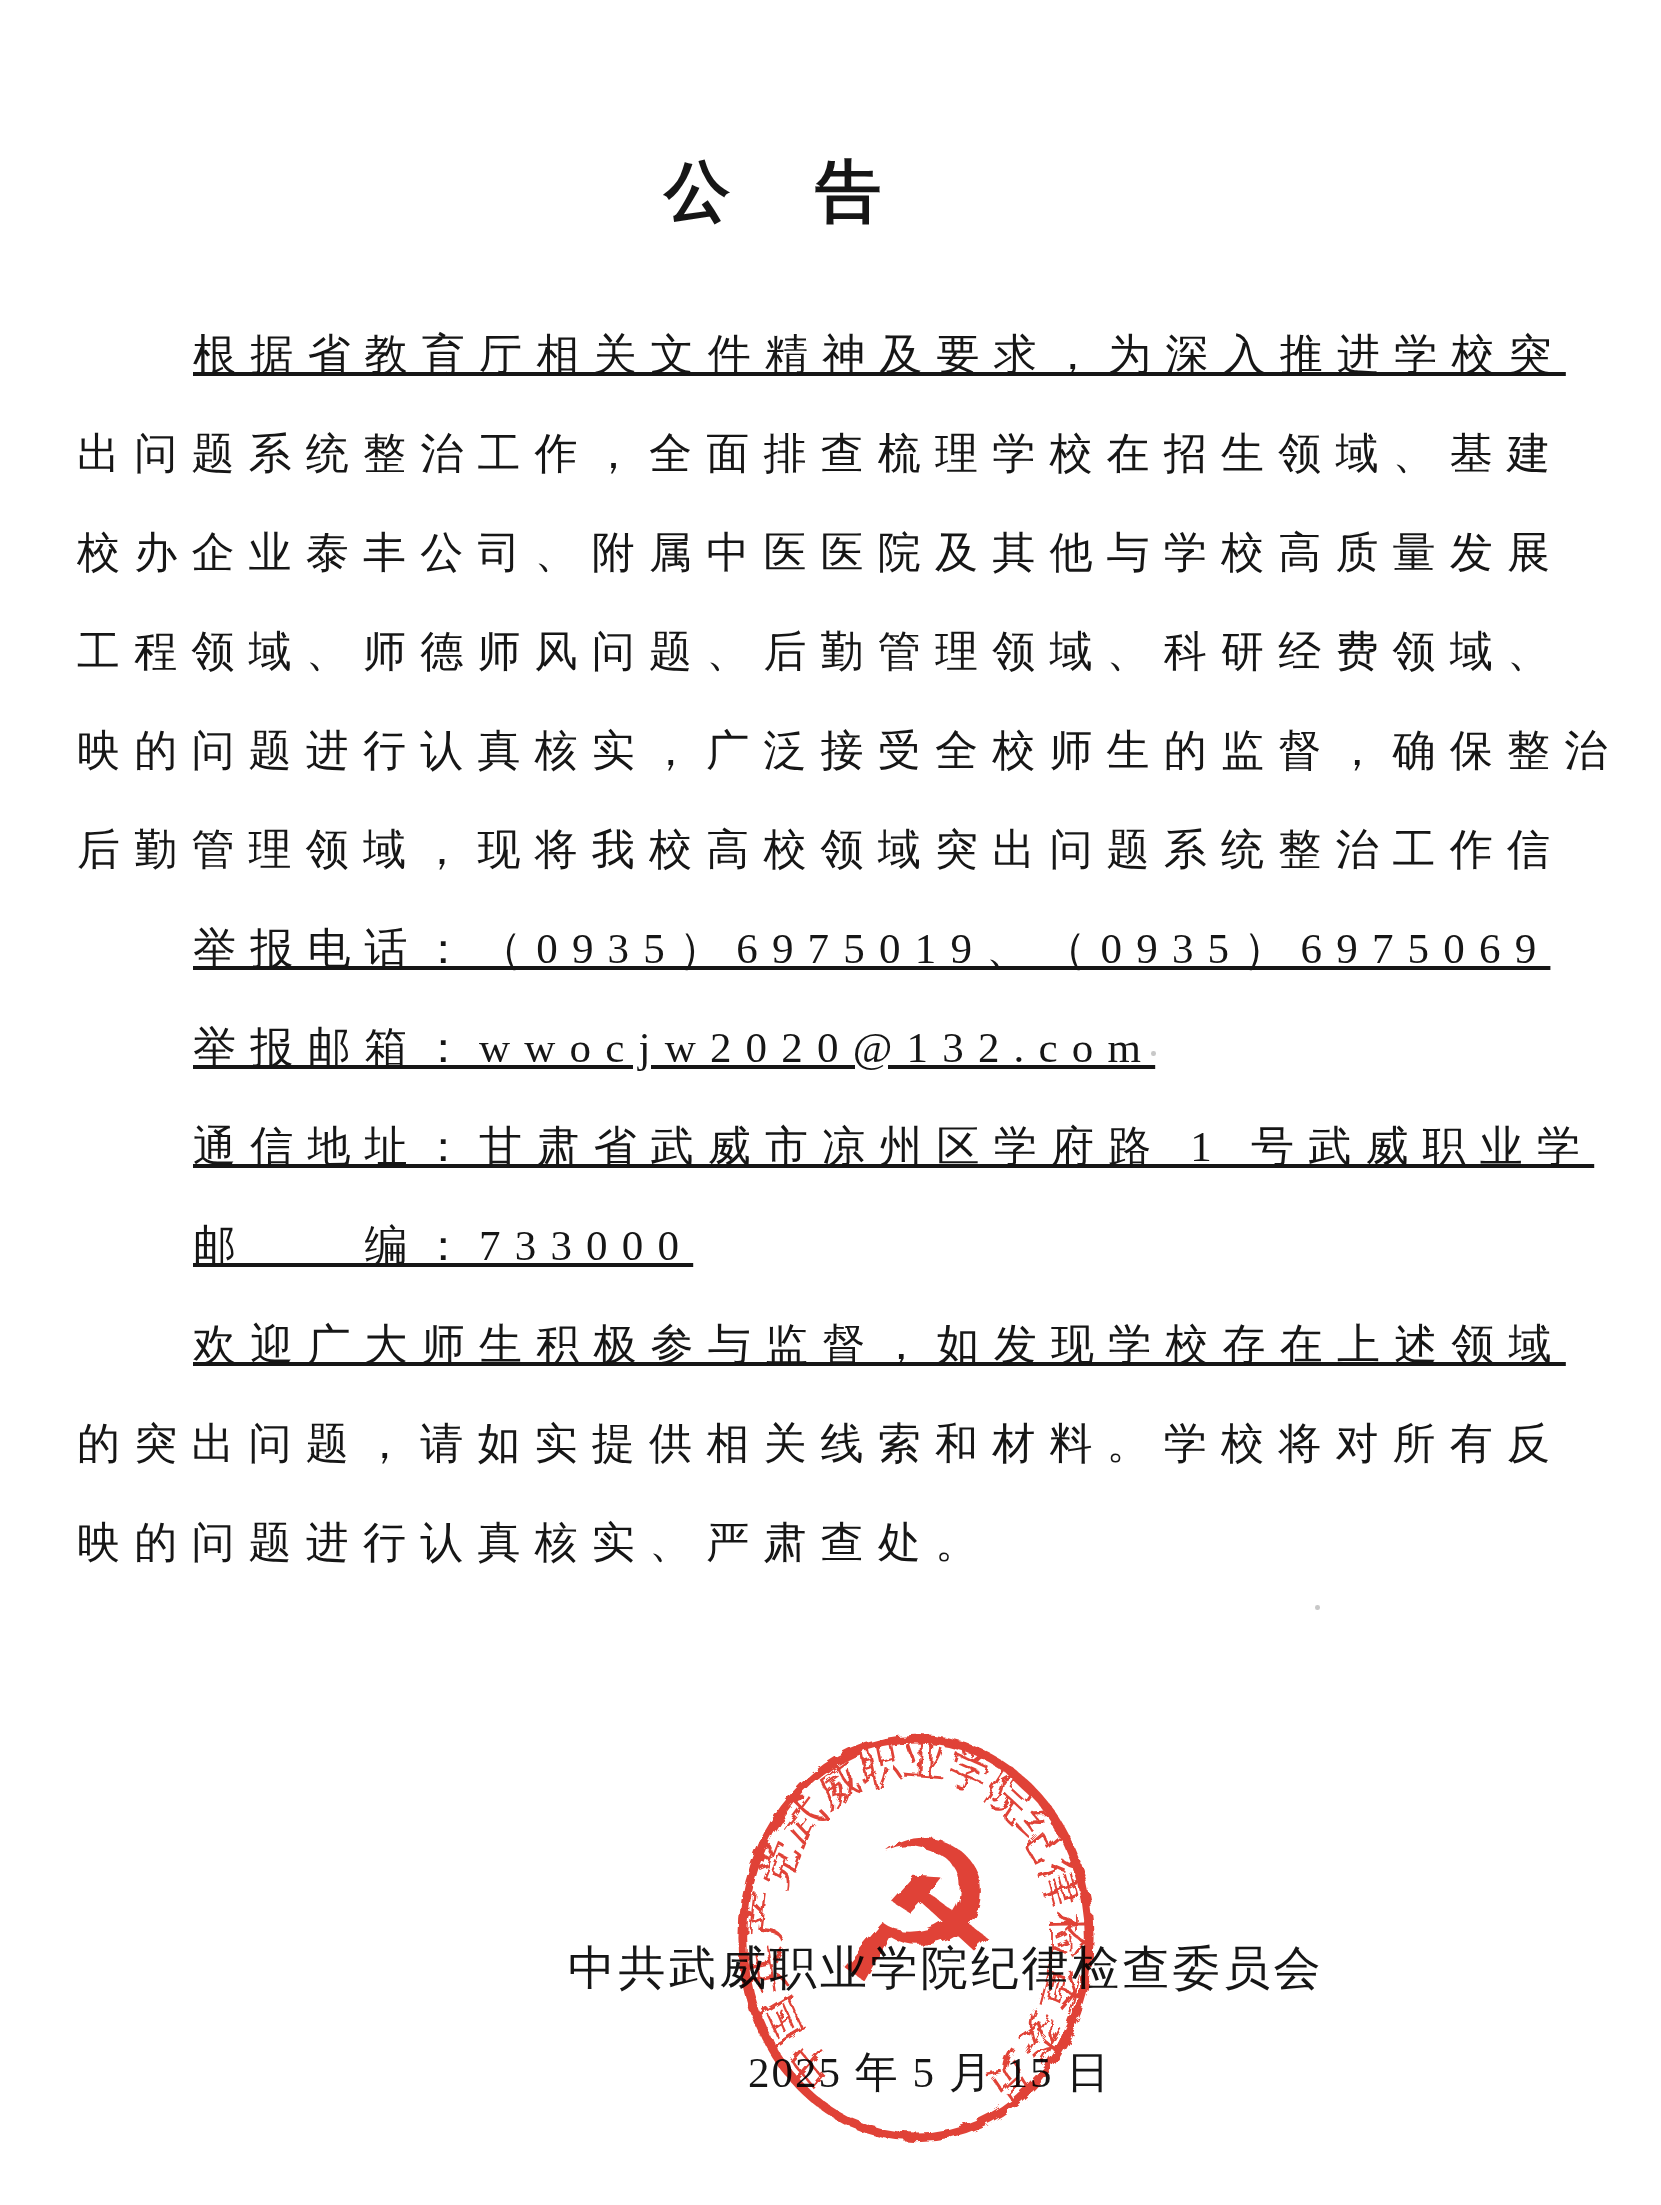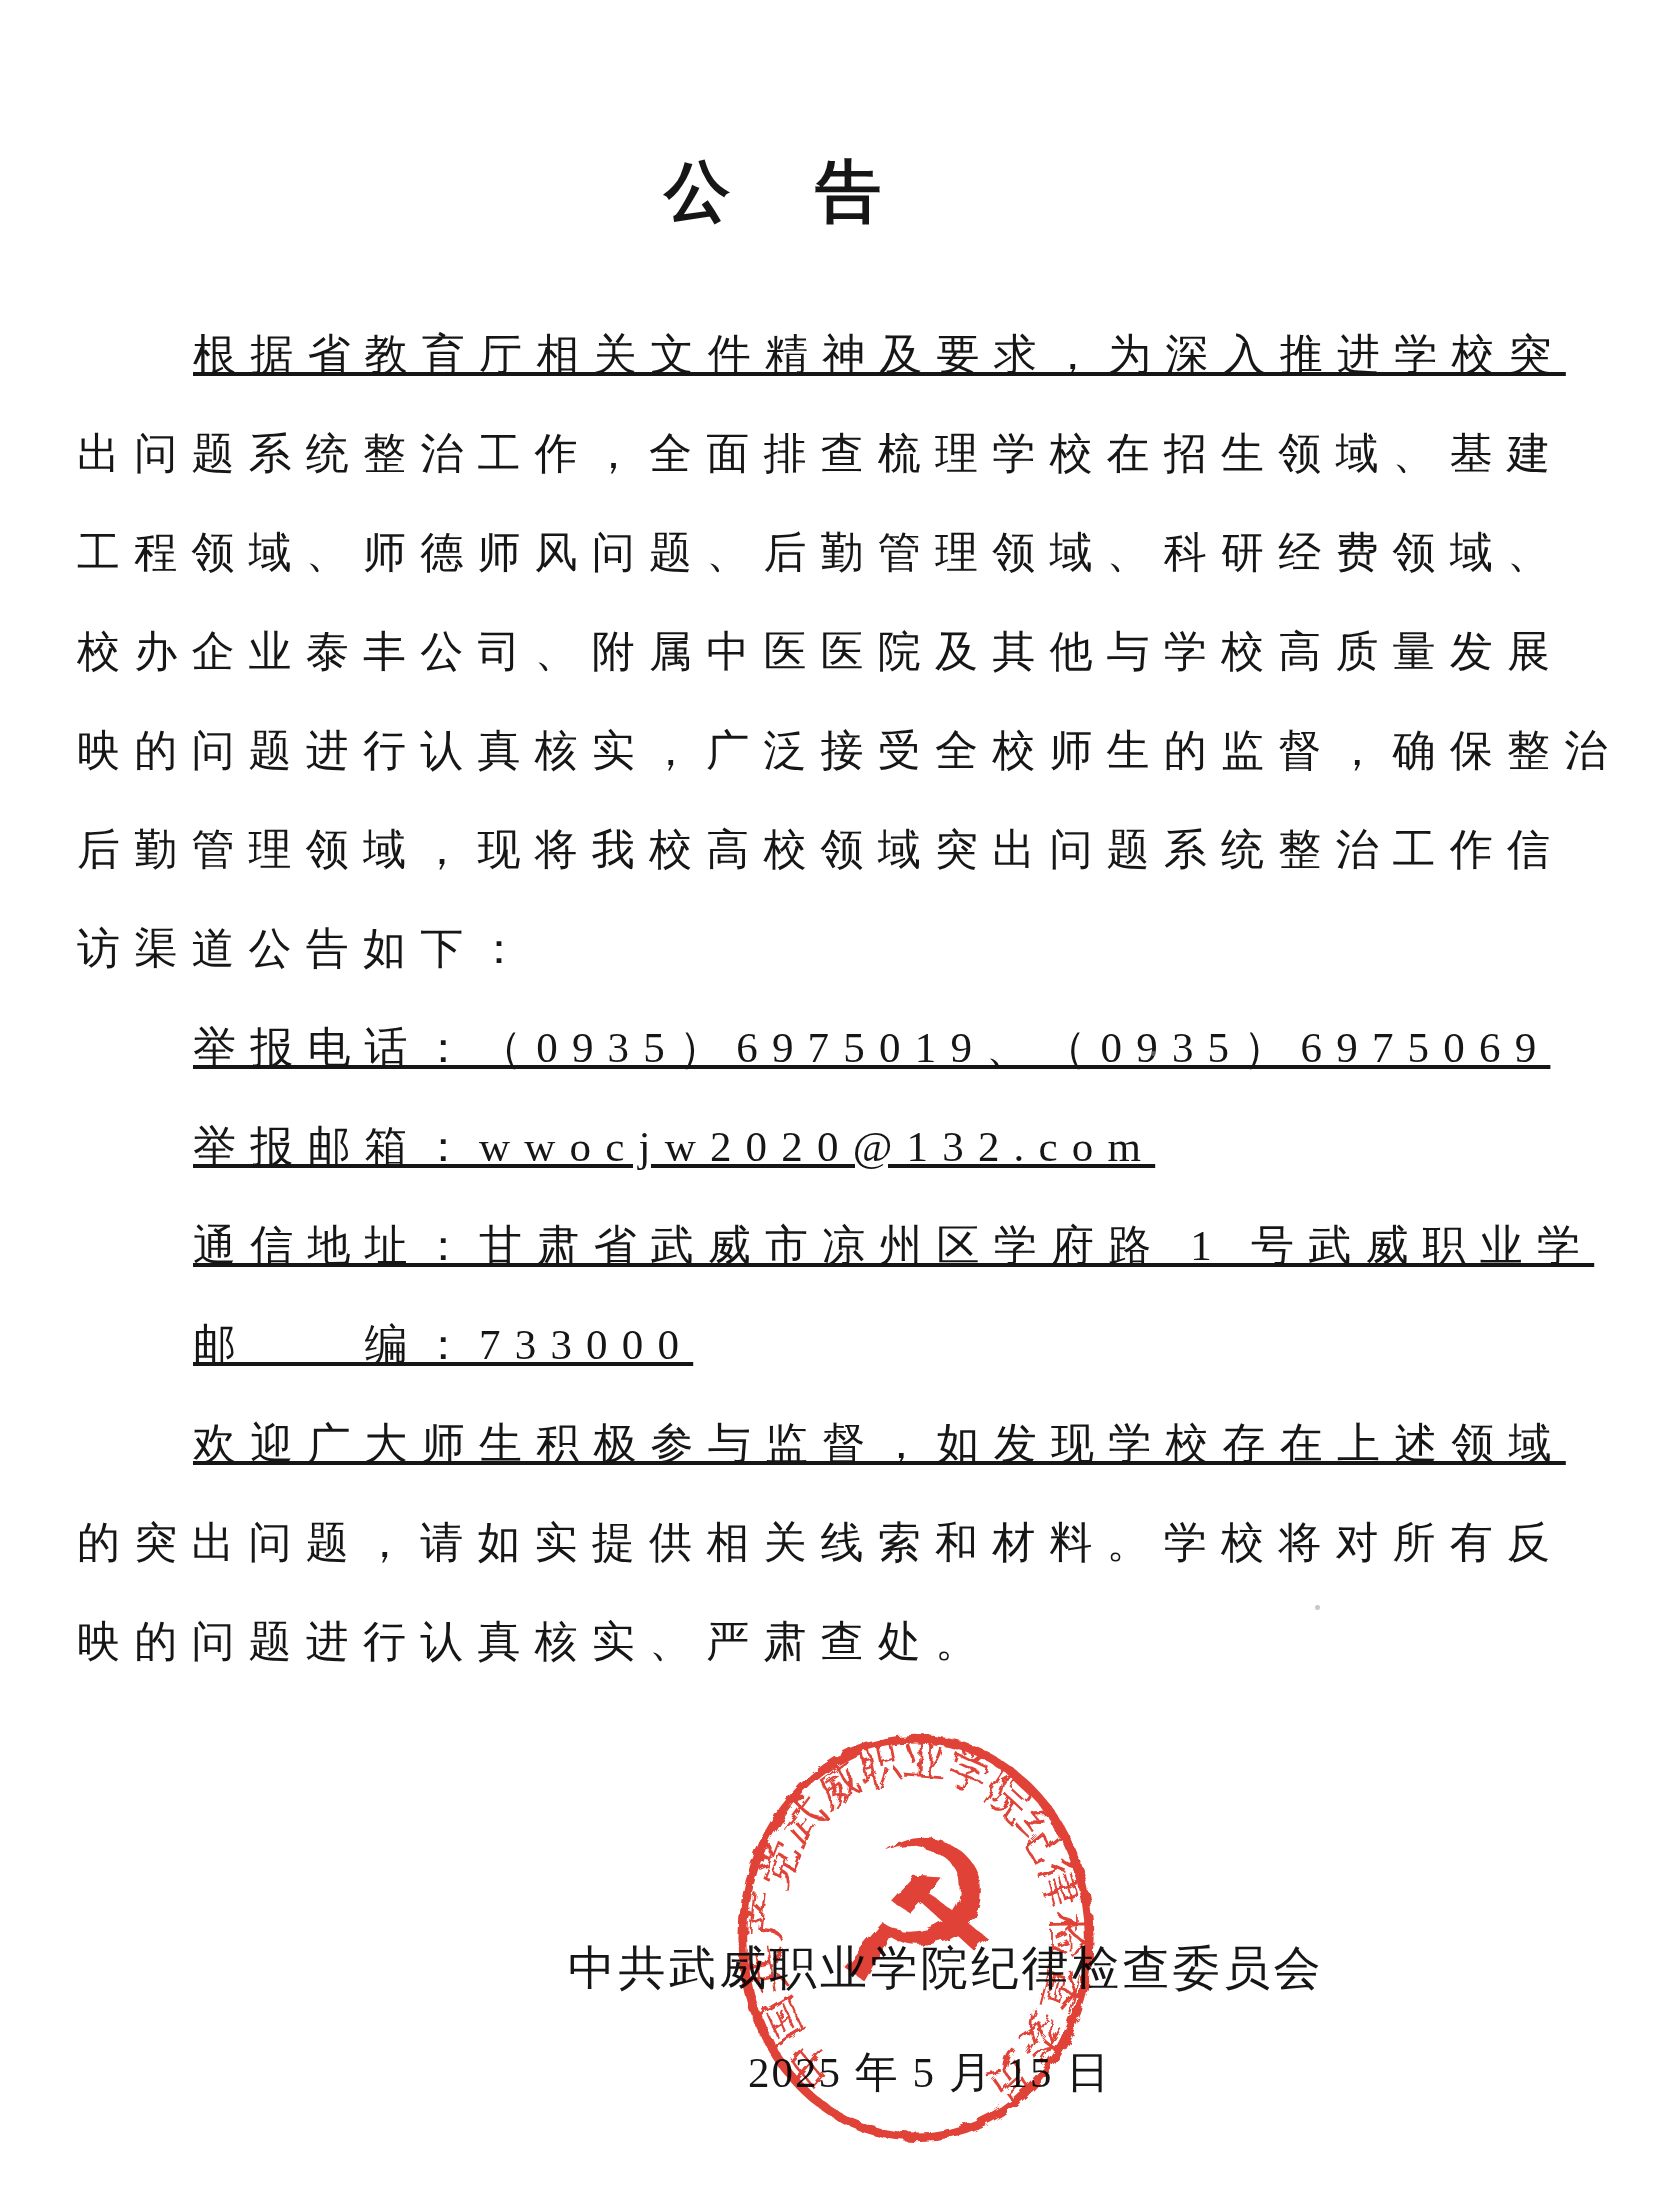--- a/index.html
+++ b/index.html
@@ -94,25 +94,24 @@
 
 <div class="page">
 
   <div class="title">
     <span class="title-inner">公　告</span>
   </div>
 
   <div class="body-text">
     <div class="body-line indent">根据省教育厅相关文件精神及要求，为深入推进学校突</div>
     <div class="body-line">出问题系统整治工作，全面排查梳理学校在招生领域、基建</div>
+    <div class="body-line">校办企业泰丰公司、附属中医医院及其他与学校高质量发展</div>
     <div class="body-line">工程领域、师德师风问题、后勤管理领域、科研经费领域、</div>
-    <div class="body-line">校办企业泰丰公司、附属中医医院及其他与学校高质量发展</div>
     <div class="body-line">映的问题进行认真核实，广泛接受全校师生的监督，确保整治</div>
     <div class="body-line">后勤管理领域，现将我校高校领域突出问题系统整治工作信</div>
-    <div class="body-line">访渠道公告如下：</div>
     <div class="body-line indent">举报电话：（0935）6975019、（0935）6975069</div>
     <div class="body-line indent">举报邮箱：wwocjw2020@132.com</div>
     <div class="body-line indent">通信地址：甘肃省武威市凉州区学府路 1 号武威职业学</div>
     <div class="body-line indent">邮　　编：733000</div>
     <div class="body-line indent">欢迎广大师生积极参与监督，如发现学校存在上述领域</div>
     <div class="body-line">的突出问题，请如实提供相关线索和材料。学校将对所有反</div>
     <div class="body-line">映的问题进行认真核实、严肃查处。</div>
   </div>
 
   <div class="signature">中共武威职业学院纪律检查委员会</div>

